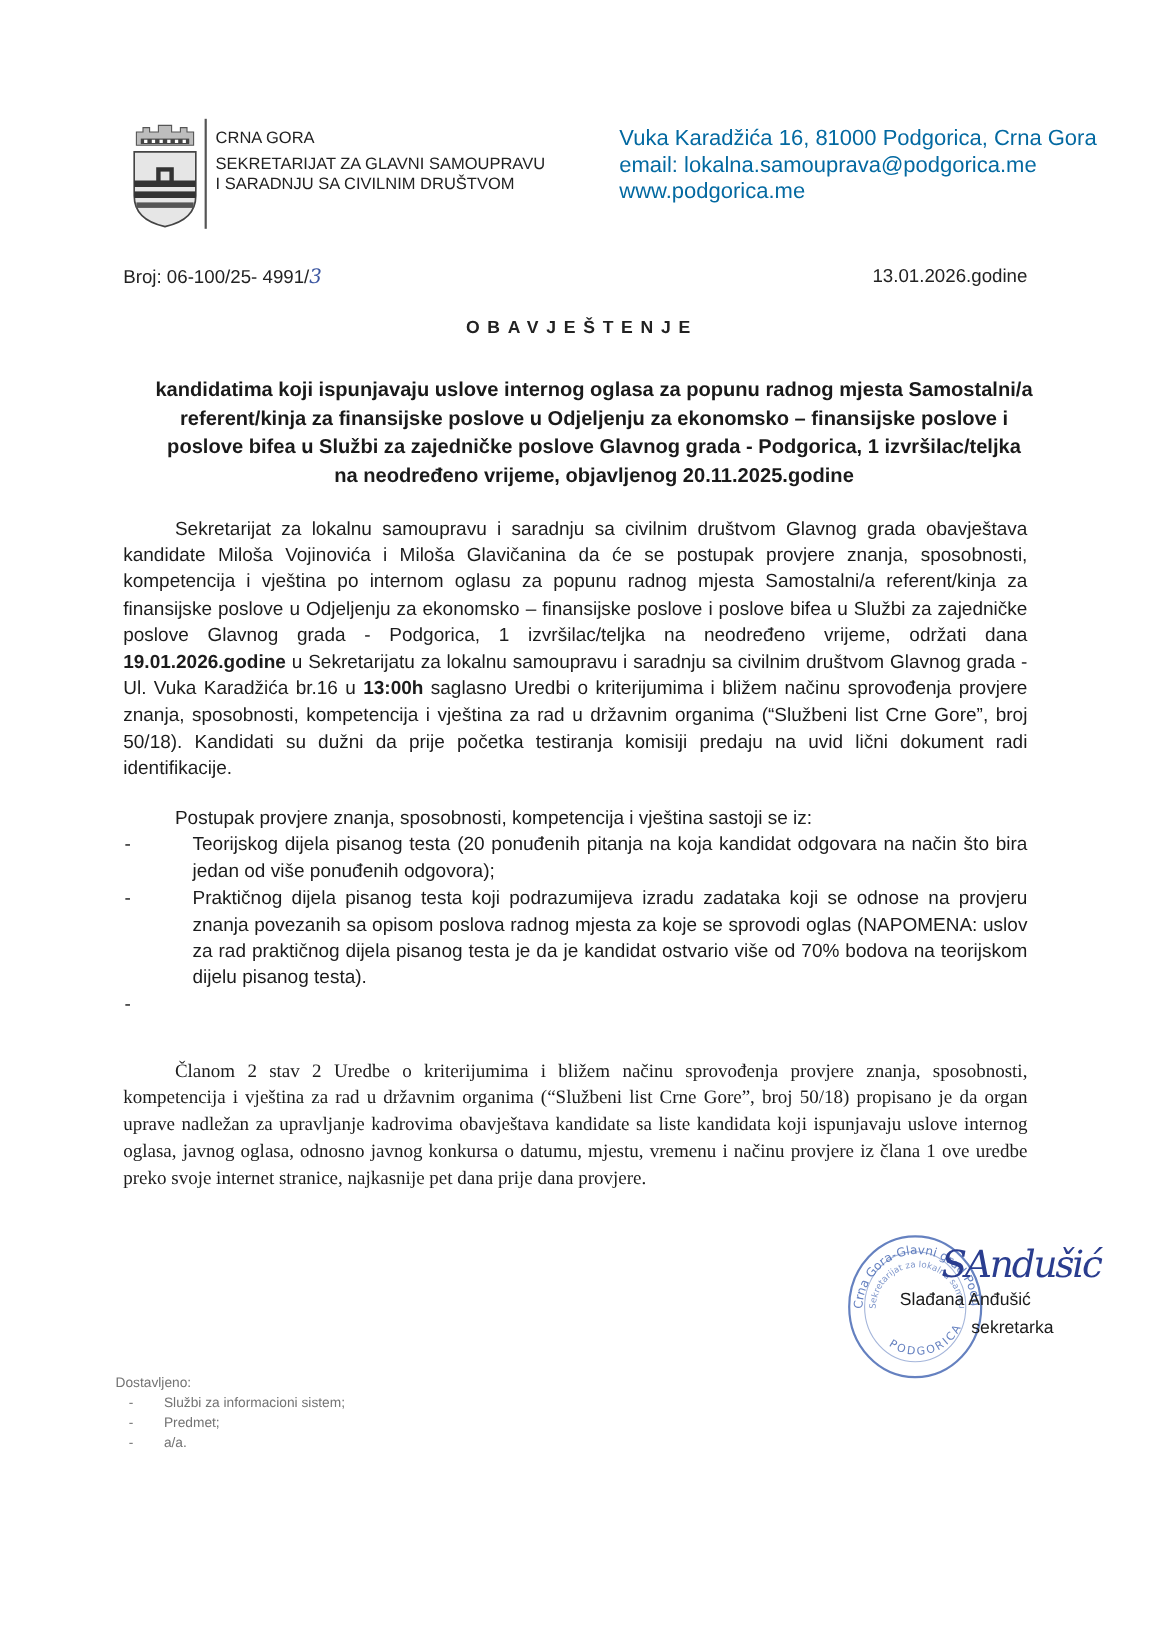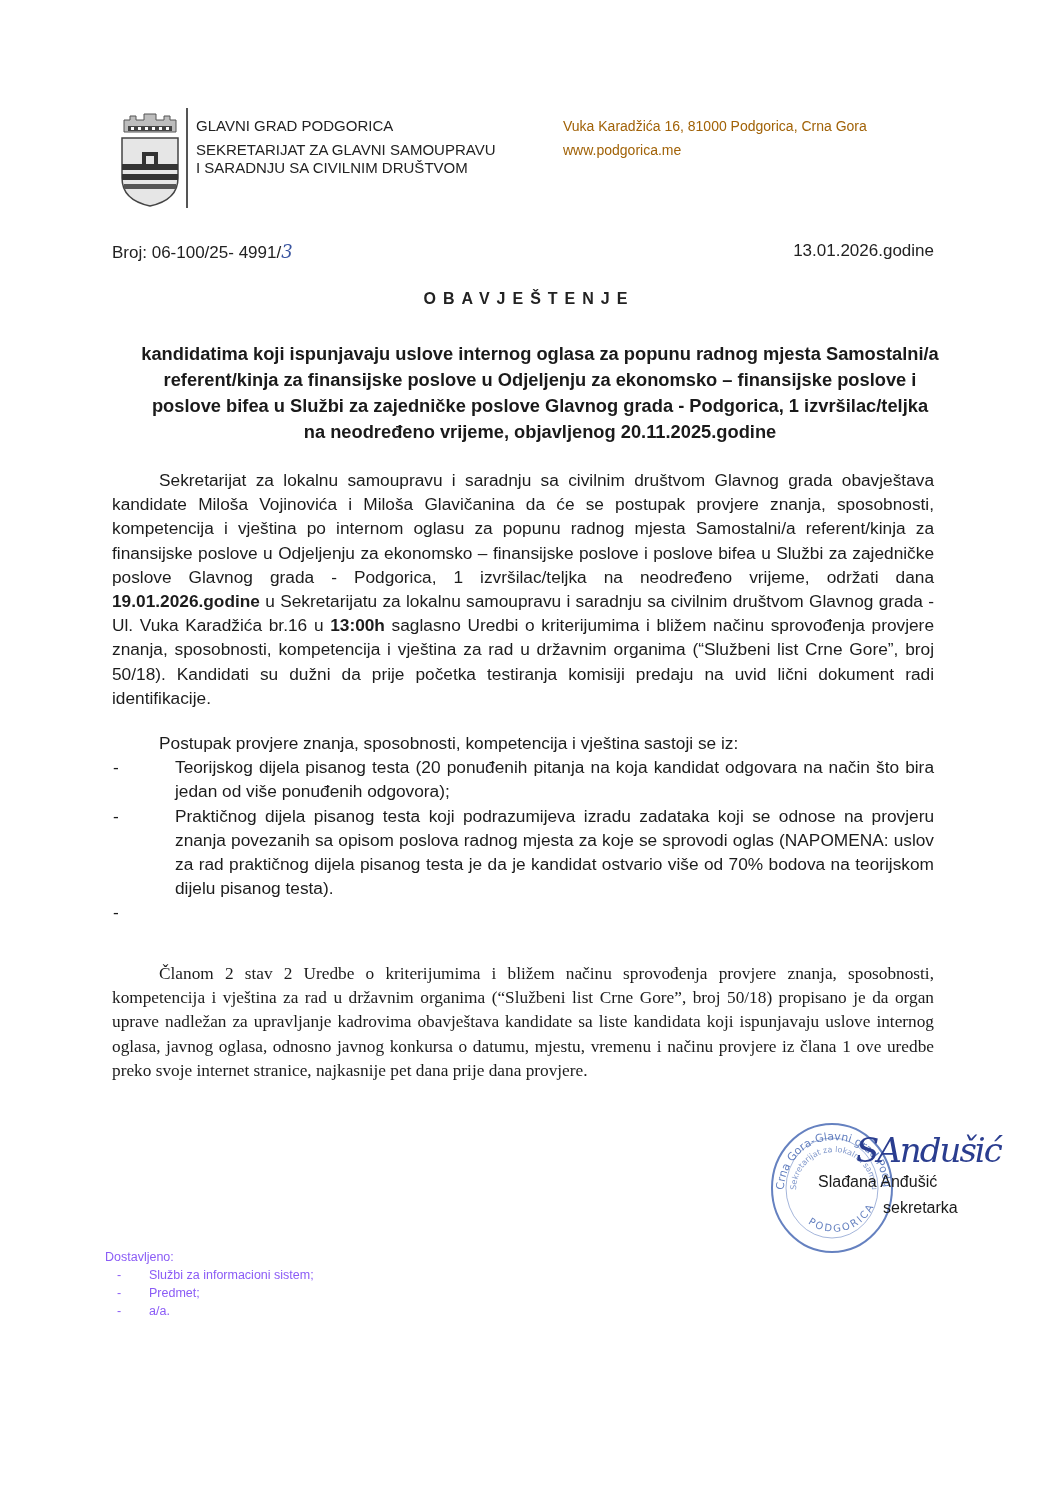--- a/index.html
+++ b/index.html
@@ -6,21 +6,21 @@
   body { width: 1058px; height: 1497px; position: relative; overflow: hidden; color: #1a1a1a;
          font-family: "Liberation Sans", sans-serif; }
   .abs { position: absolute; }
 
   
   .logo { left: 118px; top: 110px; width: 64px; height: 98px; }
   .vline { left: 186px; top: 108px; width: 2px; height: 100px; background: #555; }
   .org { left: 196px; top: 114px; font-size: 15px; line-height: 23px; color: #222; }
   .org div { white-space: nowrap; }
   .org .l3 { line-height: 18px; margin-top: 4px; }
-  .contact { left: 563px; top: 114px; font-size: 14px; line-height: 24px; color: #a16207; }
+  .contact { left: 563px; top: 114px; font-size: 20px; line-height: 24px; color: #0369a1; }
   .contact div { white-space: nowrap; }
 
   
   .ref { left: 112px; top: 241px; font-size: 17px; color: #222; }
   .ref .hand { color: #3a55a0; font-family: "DejaVu Serif", serif; font-style: italic; font-size: 18px; }
   .date { right: 124px; top: 241px; font-size: 17px; color: #222; }
 
   .title { left: 0; width: 1058px; top: 290px; text-align: center; font-size: 16px; font-weight: bold; letter-spacing: 7px; color: #222; }
 
   .subtitle { left: 140px; width: 800px; top: 341px; text-align: center; font-size: 18.3px; line-height: 26px; font-weight: bold; color: #1a1a1a; }
@@ -38,21 +38,21 @@
   .p3 { top: 962px; }
   .p3 p { text-indent: 47px; font-family: Liberation Serif, serif; }
 
   
   .stamp { left: 766px; top: 1118px; width: 130px; height: 138px; }
   .sig-name { left: 818px; top: 1173px; font-size: 16px; color: #1a1a1a; white-space: nowrap; }
   .sig-role { left: 847px; top: 1199px; font-size: 16px; color: #1a1a1a; white-space: nowrap; margin-left: 36px; }
   .sig-scribble { left: 820px; top: 1130px; font-family: "DejaVu Serif", serif; font-style: italic; font-size: 34px; color: #2a3d8f; letter-spacing: -2px; margin-left: 36px; }
 
   
-  .delivered { left: 105px; top: 1248px; font-size: 12.5px; line-height: 18px; color: #8b5cf6; }
+  .delivered { left: 105px; top: 1248px; font-size: 12.5px; line-height: 18px; color: #737373; }
   .delivered ul { list-style: none; margin: 0; padding: 0; }
   .delivered li { position: relative; padding-left: 44px; }
   .delivered li .dash { position: absolute; left: 12px; }
   b, strong { font-weight: bold; }
 </style>
 </head>
 <body>
 
 <div class="abs logo">
   <svg width="64" height="98" viewBox="0 0 64 98">
@@ -70,26 +70,27 @@
 
     <path d="M4 28 L60 28 L60 68 Q60 90 32 96 Q4 90 4 68 Z" fill="#e6e6e6" stroke="#444" stroke-width="1.5"></path>
     <path d="M4 54 L24 54 L24 42 L40 42 L40 54 L60 54 L60 60 L4 60 Z" fill="#333"></path>
     <rect x="28" y="46" width="8" height="8" fill="#e6e6e6"></rect>
     <rect x="4" y="64" width="56" height="6" fill="#333"></rect>
     <rect x="6" y="74" width="52" height="5" fill="#555"></rect>
   </svg>
 </div>
 <div class="abs vline"></div>
 <div class="abs org">
-  <div>GLAVNI GRAD PODGORICA</div>
+  <div>CRNA GORA</div>
   <div class="l3">SEKRETARIJAT ZA GLAVNI SAMOUPRAVU</div>
   <div style="line-height:18px">I SARADNJU SA CIVILNIM DRUŠTVOM</div>
 </div>
 <div class="abs contact">
   <div>Vuka Karadžića 16, 81000 Podgorica, Crna Gora</div>
+  <div>email: lokalna.samouprava@podgorica.me</div>
   <div>www.podgorica.me</div>
 </div>
 
 <div class="abs ref">
   <span>Broj: 06-100/25- 4991/</span><span class="hand">3</span>
 </div>
 <div class="abs date">13.01.2026.godine</div>
 
 <div class="abs title">OBAVJEŠTENJE</div>
 <div class="abs subtitle">kandidatima koji ispunjavaju uslove internog oglasa za popunu radnog mjesta Samostalni/a referent/kinja za finansijske poslove u Odjeljenju za ekonomsko – finansijske poslove i poslove bifea u Službi za zajedničke poslove Glavnog grada - Podgorica, 1 izvršilac/teljka na neodređeno vrijeme, objavljenog 20.11.2025.godine</div>

